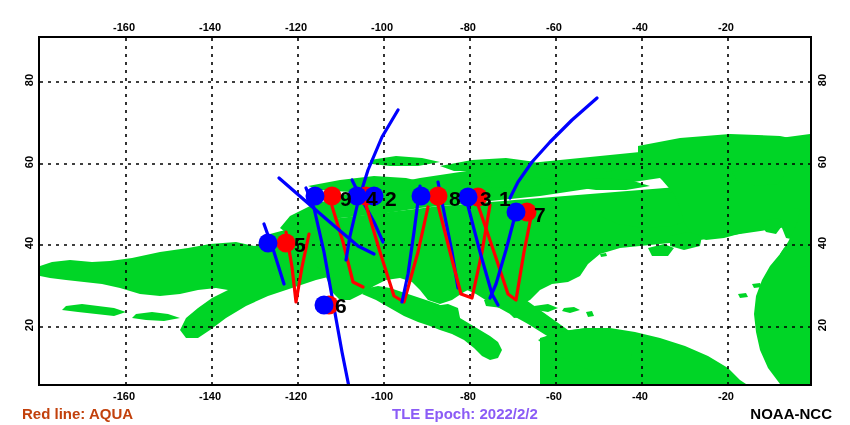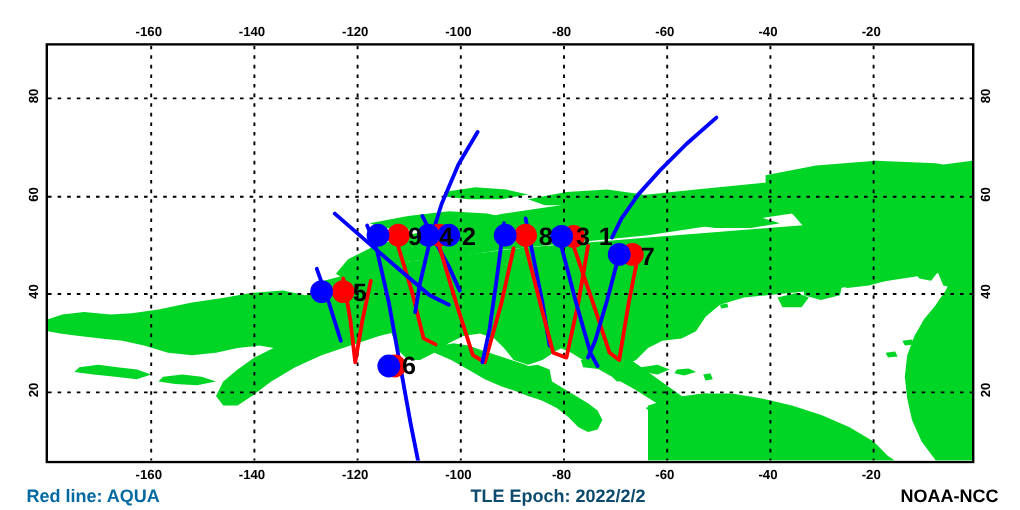--- a/index.html
+++ b/index.html
@@ -41,23 +41,23 @@
 
   
   .footer{
     position:absolute;
     bottom:3px;
     font-size:15px;
     font-weight:bold;
     font-family:"Liberation Sans", sans-serif;
     white-space:nowrap;
   }
-  #legend-aqua{left:22px;color:#0369a1;}
+  #legend-aqua{left:22px;color:#c2410c;}
   #legend-npp{left:188px;color:#0000ff;}
-  #tle-epoch{left:392px;color:#0c4a6e;margin-top:13px;}
+  #tle-epoch{left:392px;color:#8b5cf6;margin-top:13px;}
   #agency{right:18px;color:#000000;}
 
   
   .sat-dot{
     position:absolute;
     width:19px;height:19px;
     border-radius:50%;
     transform:translate(-50%,-50%);
   }
   .sat-dot.aqua{background:#ff0000;}

